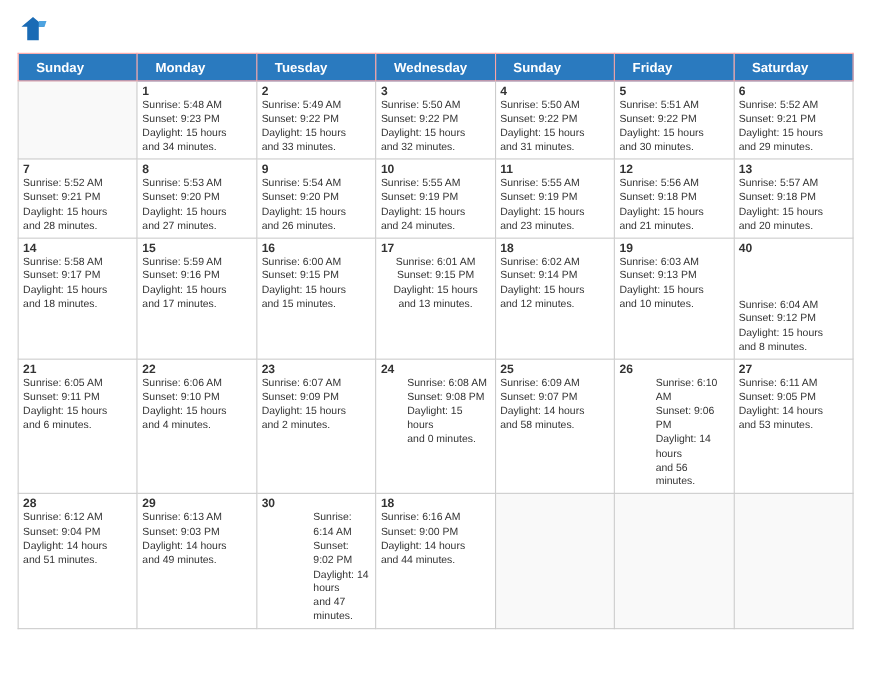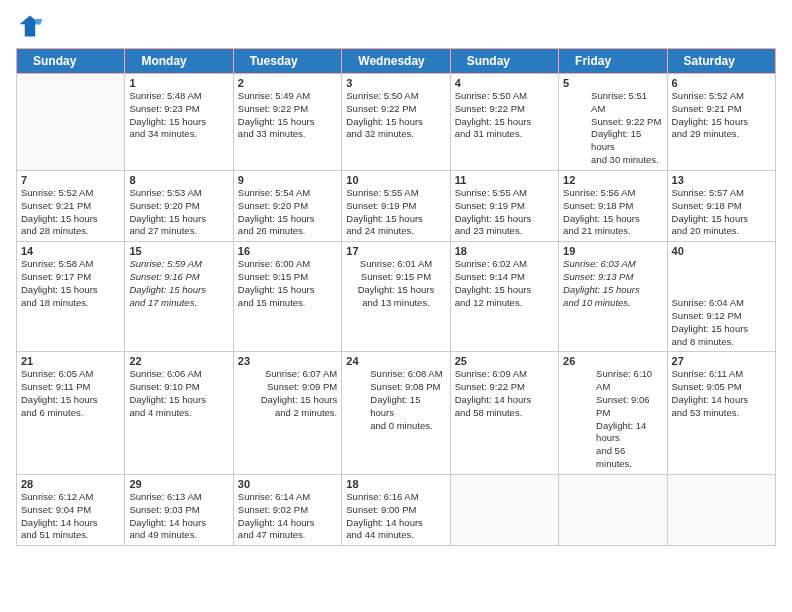--- a/index.html
+++ b/index.html
@@ -149,21 +149,21 @@
           </td>
           <td>
             <span class="day-num">4</span>
             <div class="day-info" style="white-space: pre-line;">Sunrise: 5:50 AM
 Sunset: 9:22 PM
 Daylight: 15 hours
 and 31 minutes.</div>
           </td>
           <td>
             <span class="day-num">5</span>
-            <div class="day-info" style="white-space: pre-line; margin-left: 28px;">Sunrise: 5:51 AM
+            <div class="day-info" style="white-space: pre-line;">Sunrise: 5:51 AM
 Sunset: 9:22 PM
 Daylight: 15 hours
 and 30 minutes.</div>
           </td>
           <td>
             <span class="day-num">6</span>
             <div class="day-info" style="white-space: pre-line;">Sunrise: 5:52 AM
 Sunset: 9:21 PM
 Daylight: 15 hours
 and 29 minutes.</div>
@@ -223,21 +223,21 @@
         <tr>
           <td>
             <span class="day-num">14</span>
             <div class="day-info" style="white-space: pre-line;">Sunrise: 5:58 AM
 Sunset: 9:17 PM
 Daylight: 15 hours
 and 18 minutes.</div>
           </td>
           <td>
             <span class="day-num">15</span>
-            <div class="day-info" style="white-space: pre-line; font-style: italic;">Sunrise: 5:59 AM
+            <div class="day-info" style="white-space: pre-line;">Sunrise: 5:59 AM
 Sunset: 9:16 PM
 Daylight: 15 hours
 and 17 minutes.</div>
           </td>
           <td>
             <span class="day-num">16</span>
             <div class="day-info" style="white-space: pre-line;">Sunrise: 6:00 AM
 Sunset: 9:15 PM
 Daylight: 15 hours
 and 15 minutes.</div>
@@ -251,21 +251,21 @@
           </td>
           <td>
             <span class="day-num">18</span>
             <div class="day-info" style="white-space: pre-line;">Sunrise: 6:02 AM
 Sunset: 9:14 PM
 Daylight: 15 hours
 and 12 minutes.</div>
           </td>
           <td>
             <span class="day-num">19</span>
-            <div class="day-info" style="white-space: pre-line; font-style: italic;">Sunrise: 6:03 AM
+            <div class="day-info" style="white-space: pre-line;">Sunrise: 6:03 AM
 Sunset: 9:13 PM
 Daylight: 15 hours
 and 10 minutes.</div>
           </td>
           <td>
             <span class="day-num">40</span>
             <div class="day-info" style="white-space: pre-line; margin-top: 40px;">Sunrise: 6:04 AM
 Sunset: 9:12 PM
 Daylight: 15 hours
 and 8 minutes.</div>
@@ -281,36 +281,36 @@
           </td>
           <td>
             <span class="day-num">22</span>
             <div class="day-info" style="white-space: pre-line;">Sunrise: 6:06 AM
 Sunset: 9:10 PM
 Daylight: 15 hours
 and 4 minutes.</div>
           </td>
           <td>
             <span class="day-num">23</span>
-            <div class="day-info" style="white-space: pre-line; text-align: right;">Sunrise: 6:07 AM
+            <div class="day-info" style="white-space: pre-line;">Sunrise: 6:07 AM
 Sunset: 9:09 PM
 Daylight: 15 hours
 and 2 minutes.</div>
           </td>
           <td>
             <span class="day-num">24</span>
             <div class="day-info" style="white-space: pre-line; margin-left: 24px;">Sunrise: 6:08 AM
 Sunset: 9:08 PM
 Daylight: 15 hours
 and 0 minutes.</div>
           </td>
           <td>
             <span class="day-num">25</span>
             <div class="day-info" style="white-space: pre-line;">Sunrise: 6:09 AM
-Sunset: 9:22 PM
+Sunset: 9:07 PM
 Daylight: 14 hours
 and 58 minutes.</div>
           </td>
           <td>
             <span class="day-num">26</span>
             <div class="day-info" style="white-space: pre-line; margin-left: 33px;">Sunrise: 6:10 AM
 Sunset: 9:06 PM
 Daylight: 14 hours
 and 56 minutes.</div>
           </td>
@@ -332,21 +332,21 @@
           </td>
           <td>
             <span class="day-num">29</span>
             <div class="day-info" style="white-space: pre-line;">Sunrise: 6:13 AM
 Sunset: 9:03 PM
 Daylight: 14 hours
 and 49 minutes.</div>
           </td>
           <td>
             <span class="day-num">30</span>
-            <div class="day-info" style="white-space: pre-line;">Sunrise: 6:14 AM
+            <div class="day-info" style="white-space: pre-line; margin-left: 47px;">Sunrise: 6:14 AM
 Sunset: 9:02 PM
 Daylight: 14 hours
 and 47 minutes.</div>
           </td>
           <td>
             <span class="day-num">18</span>
             <div class="day-info" style="white-space: pre-line;">Sunrise: 6:16 AM
 Sunset: 9:00 PM
 Daylight: 14 hours
 and 44 minutes.</div>

